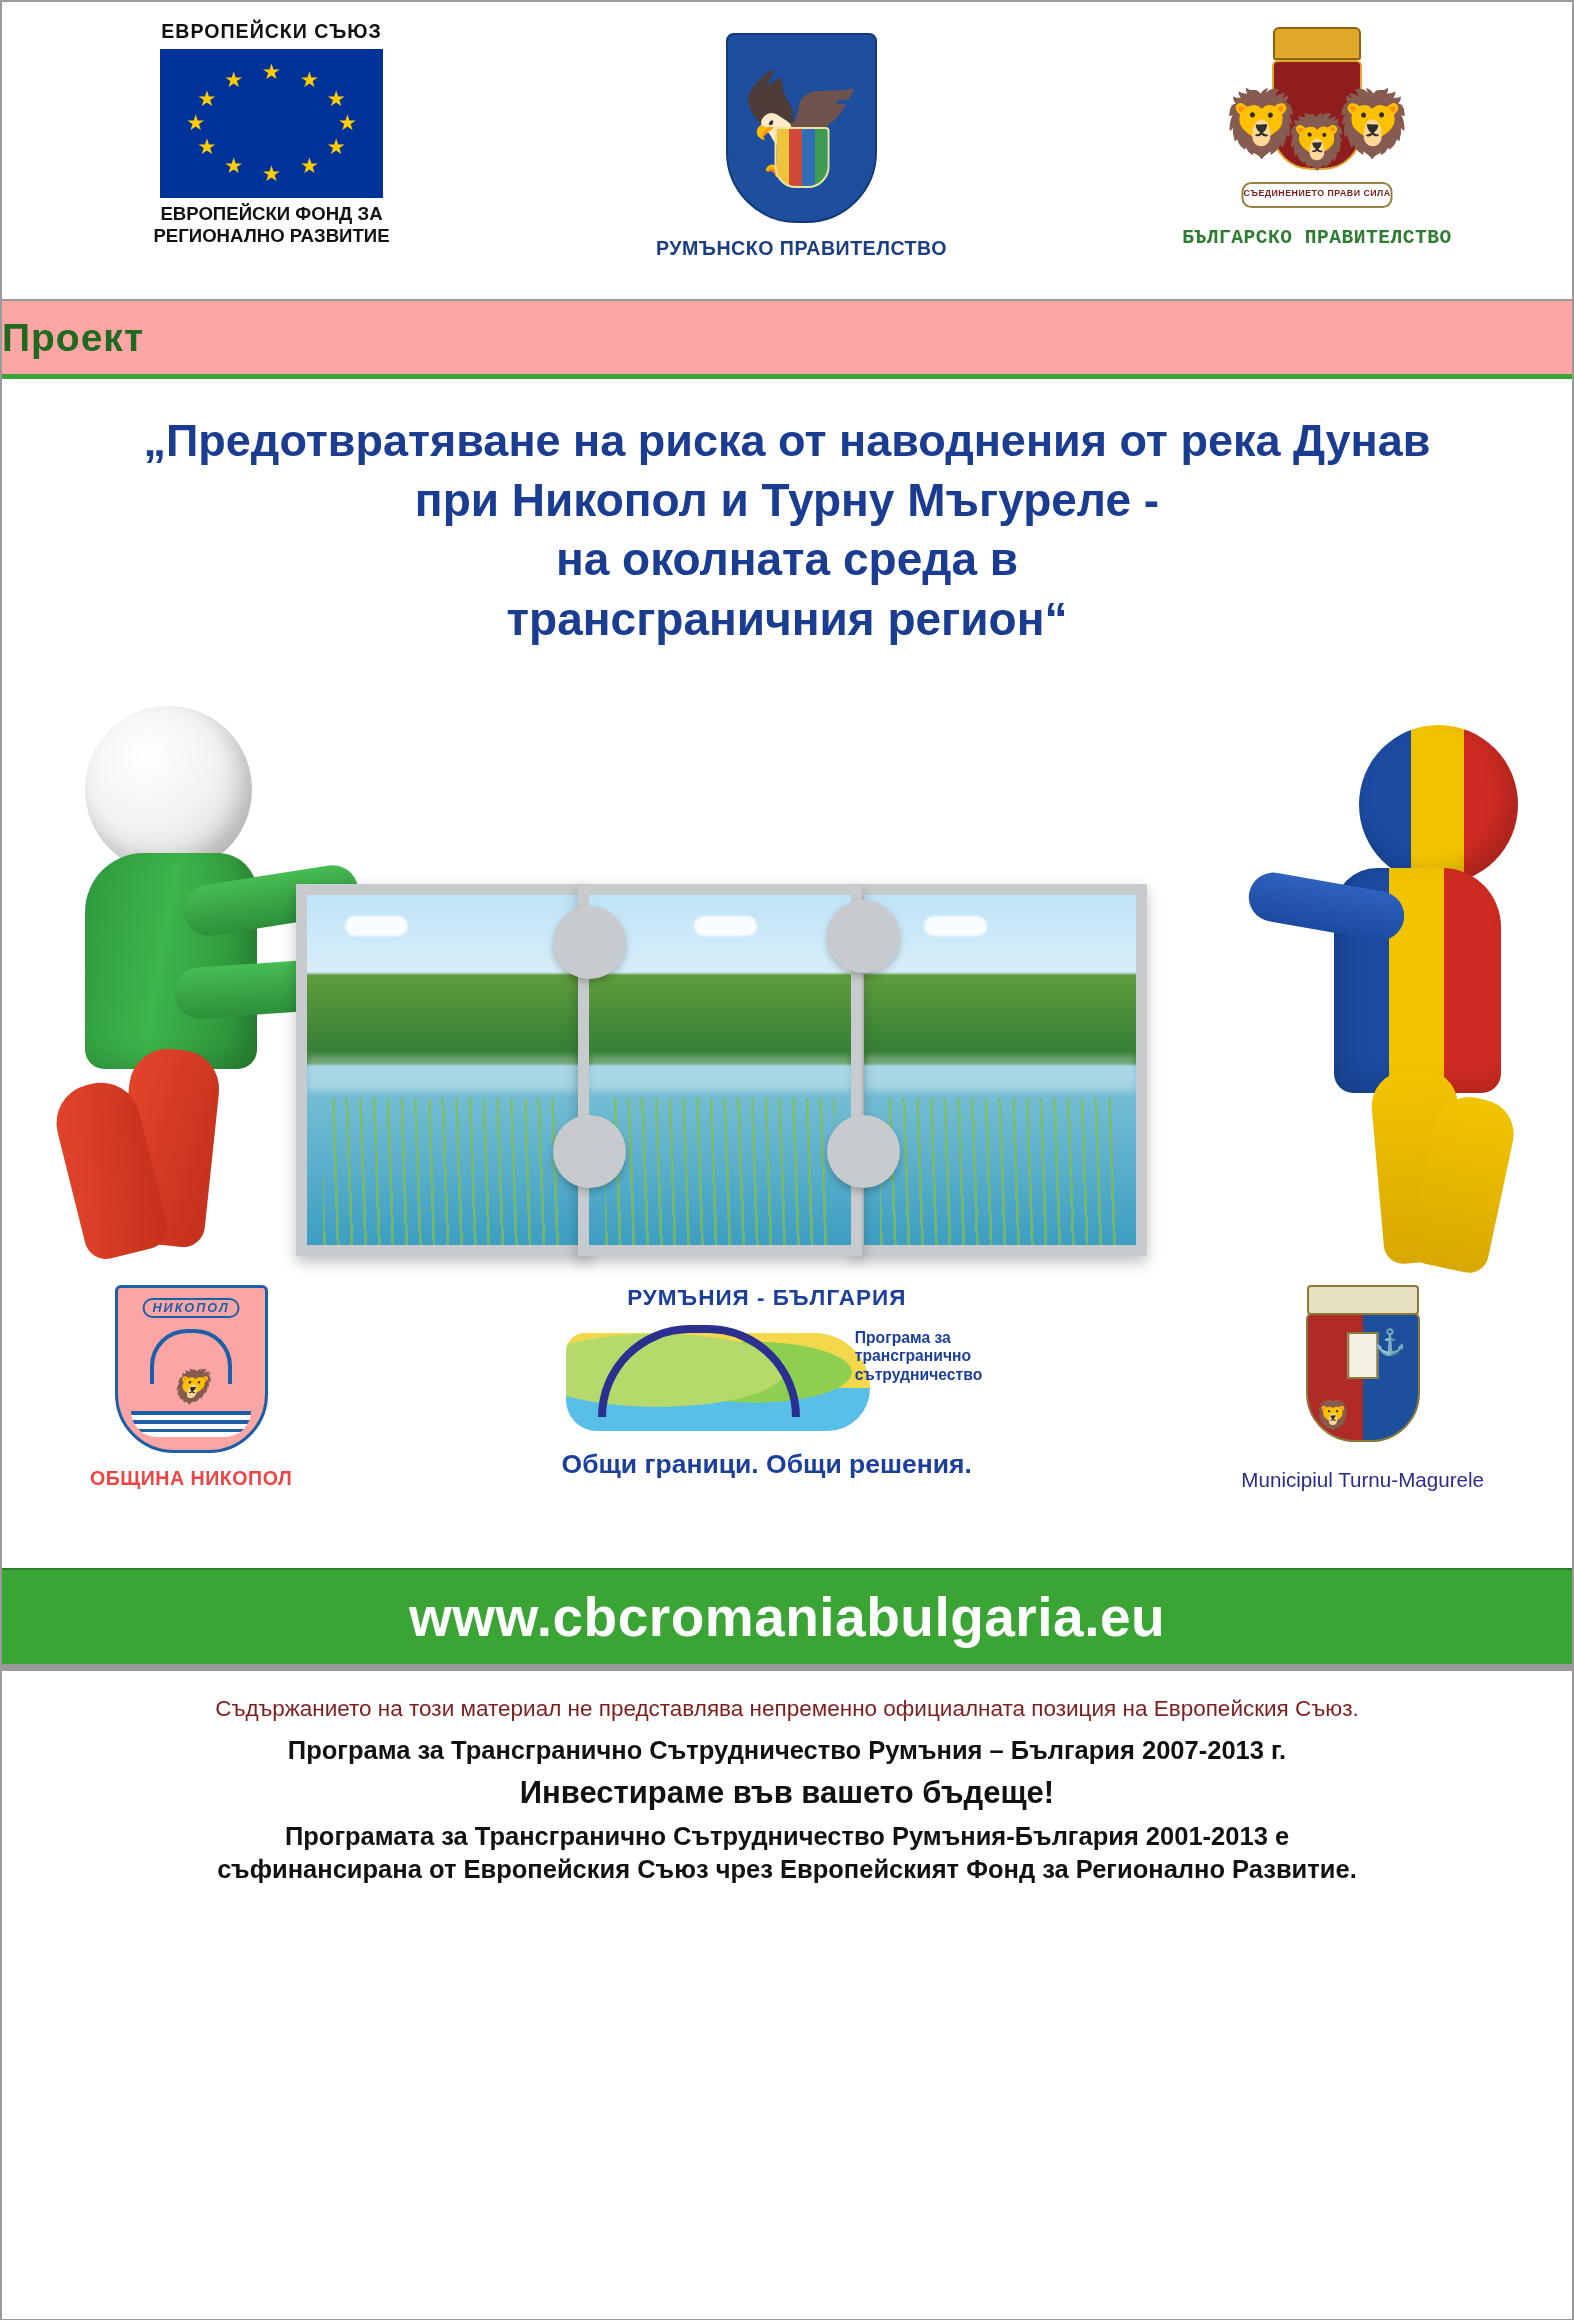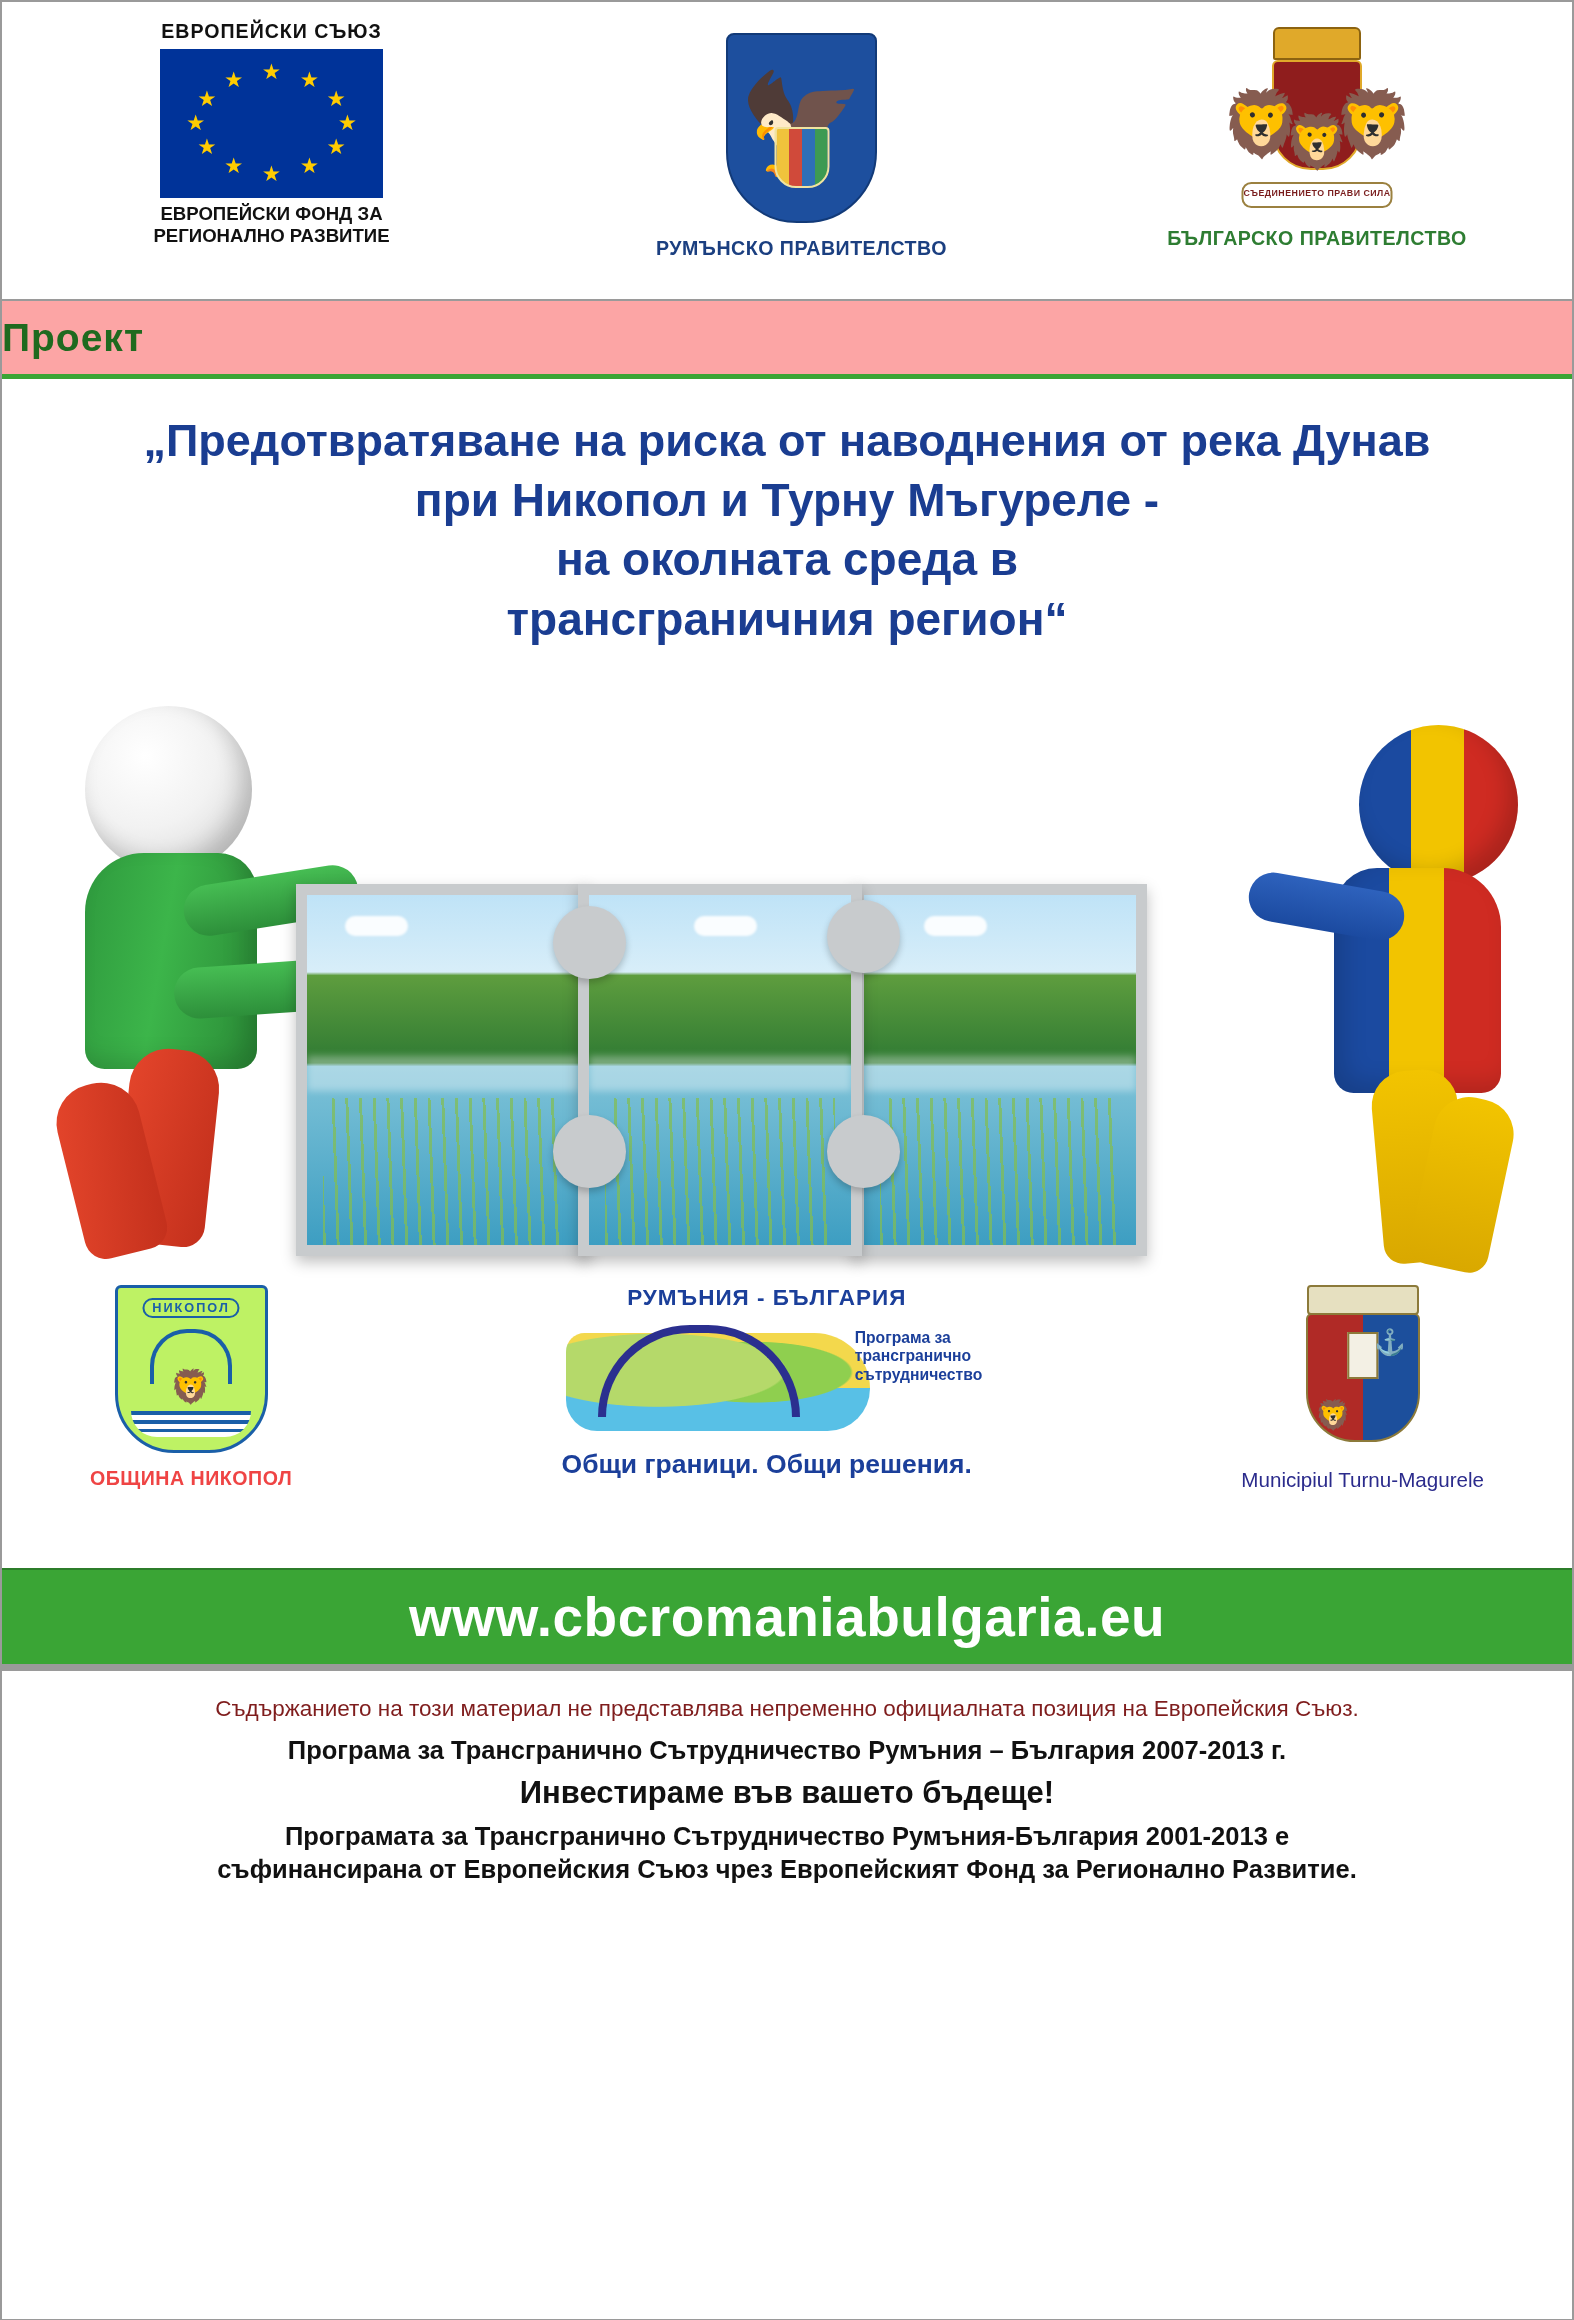--- a/index.html
+++ b/index.html
@@ -162,20 +162,21 @@
     letter-spacing: 0.5px;
     white-space: nowrap;
     overflow: hidden;
   }
   .bg-caption {
     margin-top: 13.7px;
     font-size: 19.6px;
     font-weight: bold;
     color: #2e7d32;
     letter-spacing: 0.5px;
+    font-family: Liberation Mono, monospace;
   }
 
   
   .project-band {
     height: 73px;
     background: #fca5a5;
     display: flex;
     align-items: center;
     justify-content: flex-start;
     border-bottom: 5.9px solid #3aa535;
@@ -369,21 +370,22 @@
     padding: 11.8px 88px 0 88px;
     box-sizing: border-box;
   }
   .bl-item { text-align: center; }
   .nikopol-shield {
     width: 147px; height: 162px;
     margin: 0 auto;
     border: 3.9px solid #1a5fa8;
     border-radius: 5.9px 5.9px 59px 59px;
     position: relative;
-    background: #bef264;
+    background: #fca5a5;
+    font-style: italic;
   }
   .nikopol-shield .ns-name {
     position: absolute;
     top: 9.8px; left: 50%;
     transform: translateX(-50%);
     font-size: 12.7px;
     font-weight: bold;
     color: #1a5fa8;
     letter-spacing: 2px;
     border: 2px solid #1a5fa8;

